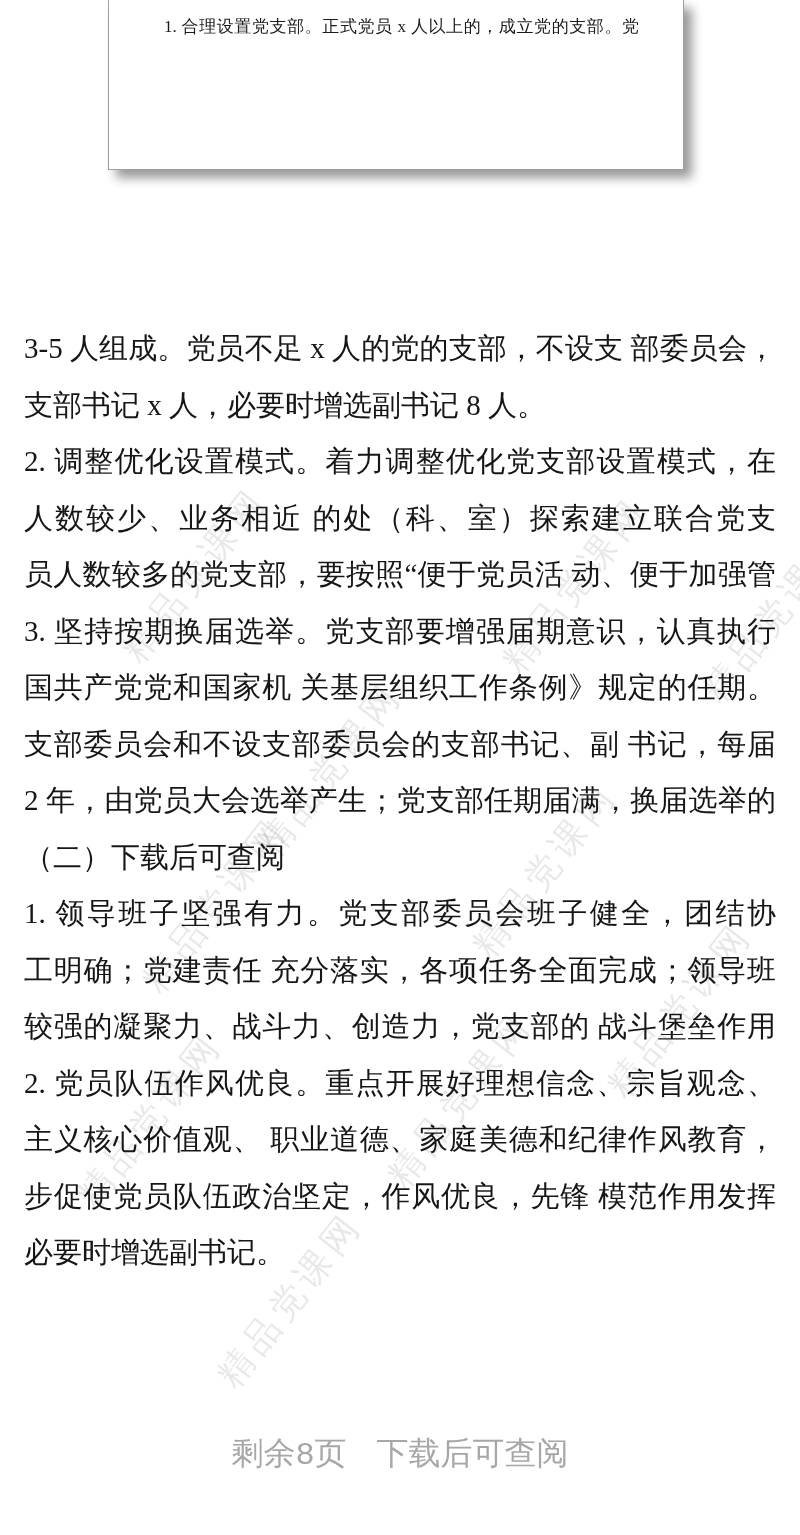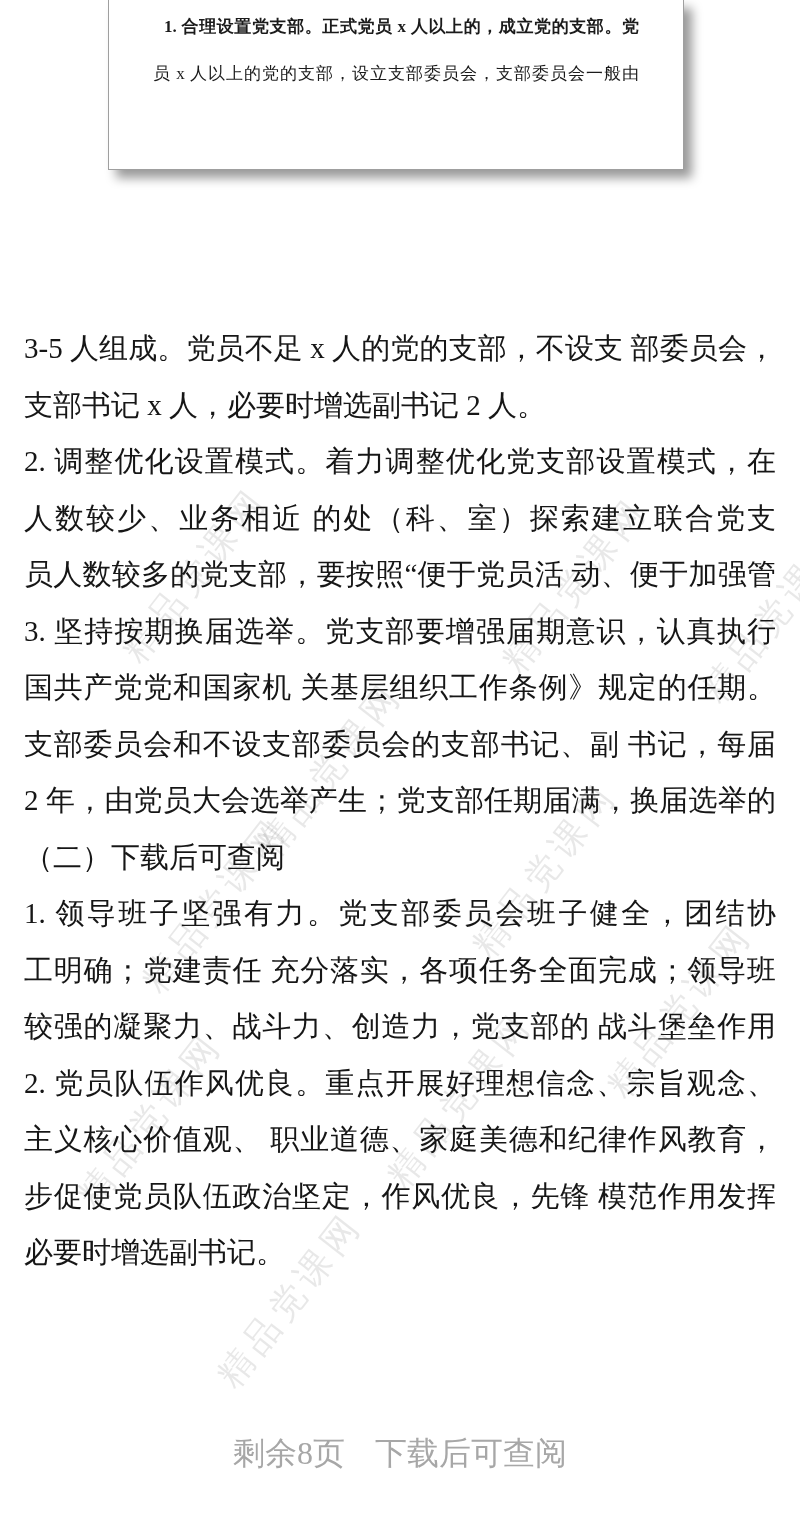--- a/index.html
+++ b/index.html
@@ -48,21 +48,21 @@
   }
   .card-line {
     font-size:17px;
     line-height:47px;
     height:47px;
     overflow:hidden;
     color:#1b1b1b;
     text-align:justify;
     text-align-last:justify;
   }
-  .card-line:first-child { text-indent:11px;font-weight:bold; }
+  .card-line:first-child { text-indent:11px; }
 
   
   .doc-body {
     position:absolute;
     left:24px; top:320px;
     width:752px;
     color:#161616;
     font-size:29px;
   }
   .dline {
@@ -77,21 +77,21 @@
     text-align-last:left;
     white-space:nowrap;
   }
 
   
   .footer-note {
     position:absolute;
     left:0; top:1432px;
     width:800px;
     text-align:center;
-    font-family:Liberation Serif, serif;
+    font-family:Liberation Mono, monospace;
     font-size:32px;
     color:#a7a7a7;
   }
   .footer-note .gap { margin-right:30px; }
 </style>
 </head>
 <body>
 
 <div>
 
@@ -103,26 +103,25 @@
     <div class="wm">精品党课网</div>
     <div class="wm">精品党课网</div>
     <div class="wm">精品党课网</div>
     <div class="wm">精品党课网</div>
     <div class="wm">精品党课网</div>
     <div class="wm">精品党课网</div>
   </div>
 
   <div class="preview-card">
     <div class="card-line">1. 合理设置党支部。正式党员 x 人以上的，成立党的支部。党</div>
-    <div class="card-line">员 x 人以上的党的支部，设立支部委员会，支部委员会一般由</div>
   </div>
 
   <div class="doc-body">
     <div class="dline">3-5 人组成。党员不足 x 人的党的支部，不设支 部委员会，设</div>
-    <div class="dline short">支部书记 x 人，必要时增选副书记 2 人。</div>
+    <div class="dline short">支部书记 x 人，必要时增选副书记 8 人。</div>
     <div class="dline">2. 调整优化设置模式。着力调整优化党支部设置模式，在党员</div>
     <div class="dline">人数较少、业务相近 的处（科、室）探索建立联合党支部；党</div>
     <div class="dline">员人数较多的党支部，要按照“便于党员活 动、便于加强管理、</div>
     <div class="dline">3. 坚持按期换届选举。党支部要增强届期意识，认真执行《中</div>
     <div class="dline">国共产党党和国家机 关基层组织工作条例》规定的任期。党的</div>
     <div class="dline">支部委员会和不设支部委员会的支部书记、副 书记，每届任期</div>
     <div class="dline">2 年，由党员大会选举产生；党支部任期届满，换届选举的报</div>
     <div class="dline short">（二）下载后可查阅</div>
     <div class="dline">1. 领导班子坚强有力。党支部委员会班子健全，团结协作，分</div>
     <div class="dline">工明确；党建责任 充分落实，各项任务全面完成；领导班子有</div>

